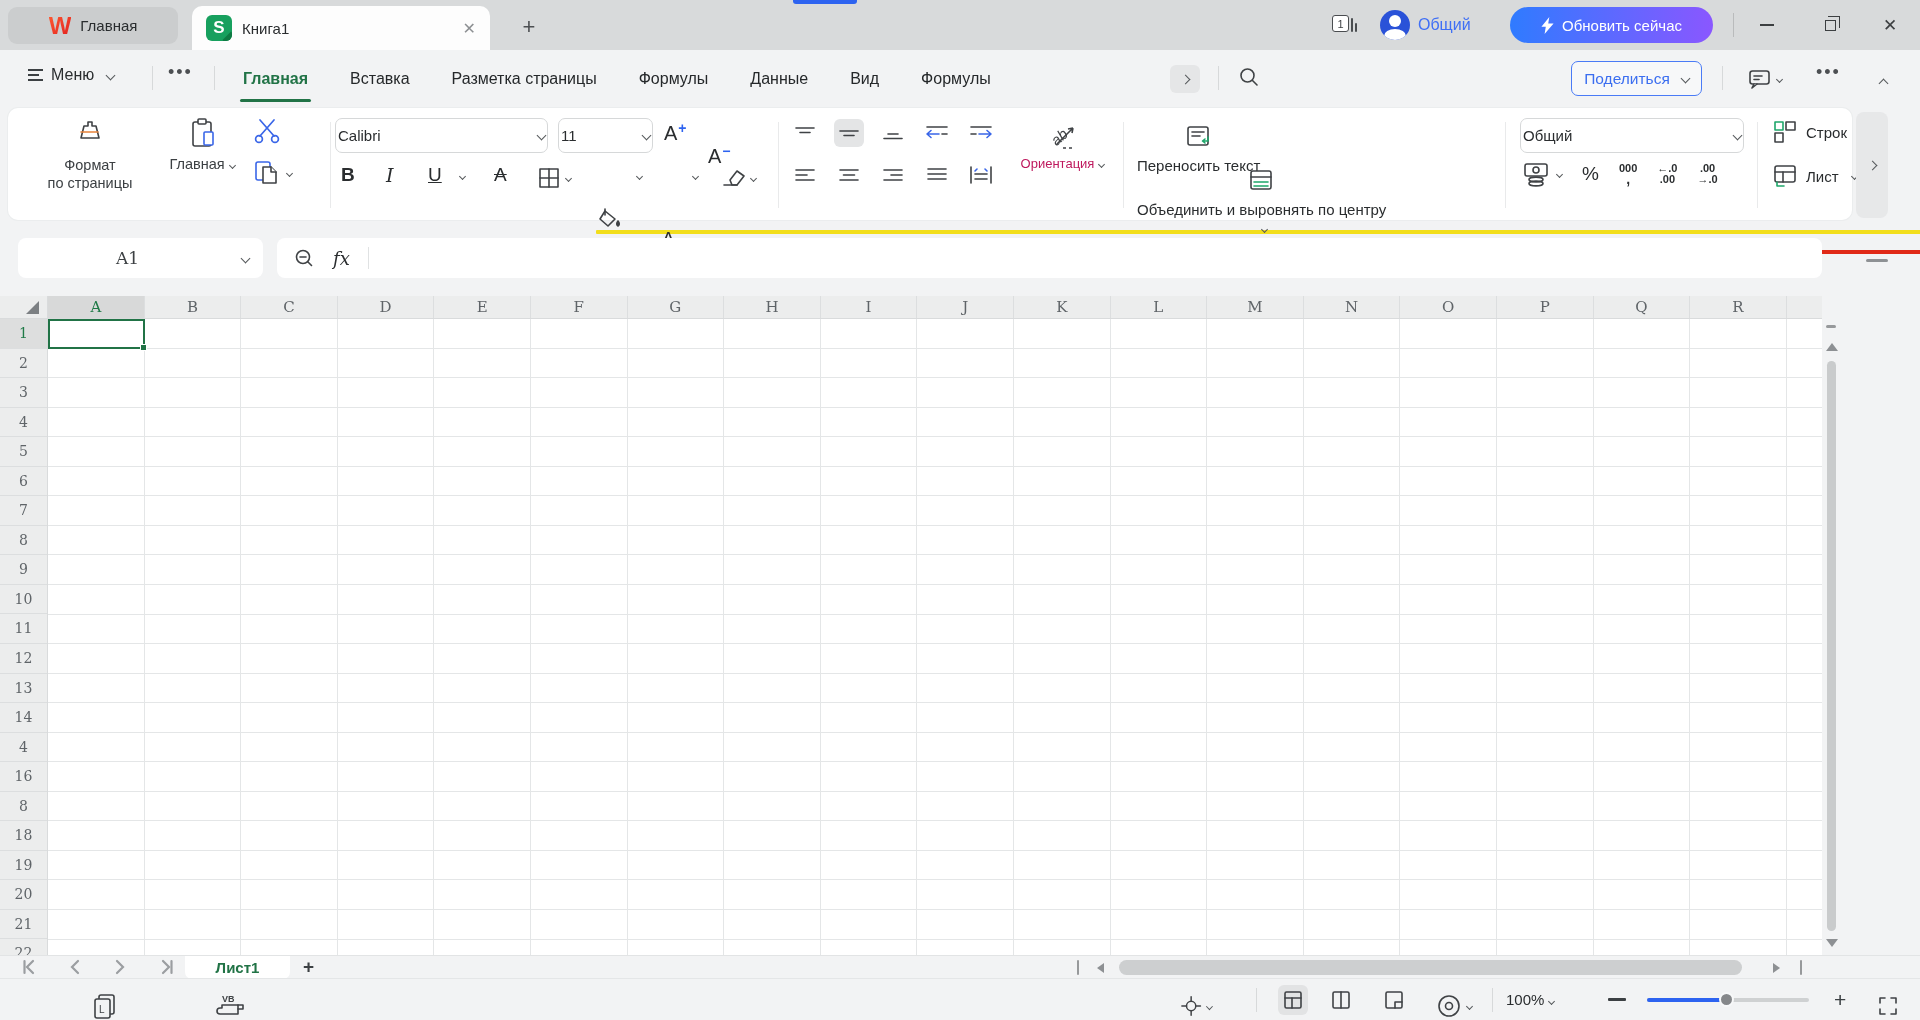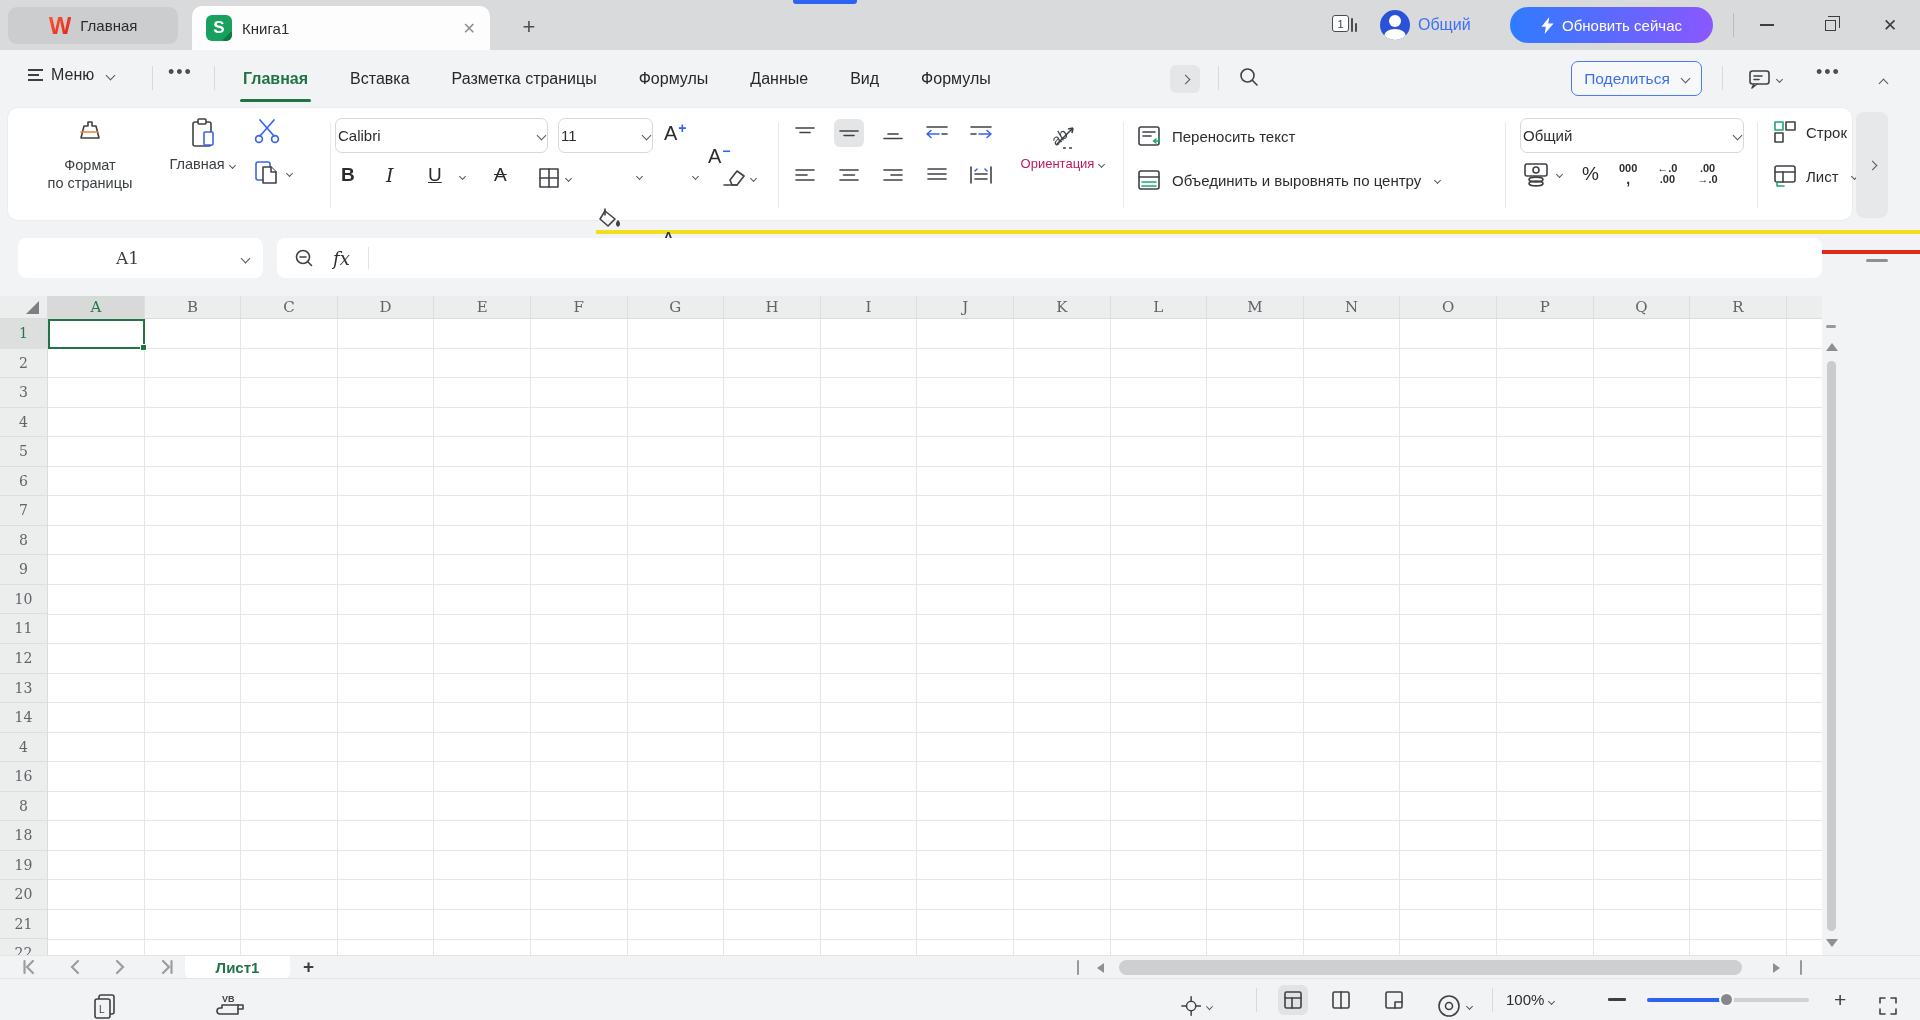--- a/index.html
+++ b/index.html
@@ -78,21 +78,21 @@
   .font-size { position:absolute; left:558px; top:118px; width:95px; height:35px; }
   .fbtn { position:absolute; font-size:18px; color:#2a2d2f; display:flex; align-items:center; }
   .grow-a,.shrink-a { font-size:20px; position:relative; }
   .grow-a sup,.shrink-a sup { color:#2d63f0; font-size:14px; position:relative; top:-6px; left:1px; font-weight:bold; }
   .underline-bar { position:relative; }
   .colorbar { position:absolute; left:0; right:0; bottom:-4px; height:4px; border-radius:1px; }
   .alignrow { position:absolute; display:flex; gap:14px; align-items:center; }
   .albtn { width:30px; height:28px; display:flex; align-items:center; justify-content:center; border-radius:6px; }
   .albtn.active { background:#e4e5e6; }
   .orient { position:absolute; left:1000px; top:118px; width:125px; text-align:center; }
-  .wrapmerge .row { position:absolute; display:flex; align-items:center; gap:9px; font-size:15px; color:#2a2d2f; white-space:nowrap; }
+  .wrapmerge .row { position:absolute; display:flex; align-items:center; gap:9px; font-size:15px; color:#2a2d2f; white-space:nowrap;flex-direction:column; }
   .numfmt { position:absolute; left:1520px; top:118px; width:224px; height:35px; }
   .numrow { position:absolute; left:1522px; top:160px; display:flex; align-items:center; gap:20px; }
   .numglyph { font-size:11px; line-height:11px; color:#2a2d2f; text-align:center; font-weight:bold; }
   .cells-col { position:absolute; left:1772px; top:116px; }
   .cells-col .row { display:flex; align-items:center; gap:8px; height:32px; margin-bottom:12px; font-size:15px; color:#2a2d2f; white-space:nowrap; }
 
   
   .namebox { position:absolute; left:18px; top:238px; width:245px; height:40px; background:#fff; border-radius:8px; display:flex; align-items:center; }
   .namebox .ref { flex:1; text-align:center; font-family:"DejaVu Serif",serif; font-size:17px; color:#3c4043; }
   .fxbar { position:absolute; left:277px; top:238px; width:1545px; height:40px; background:#fff; border-radius:8px; display:flex; align-items:center; padding:0 16px; gap:18px; }

